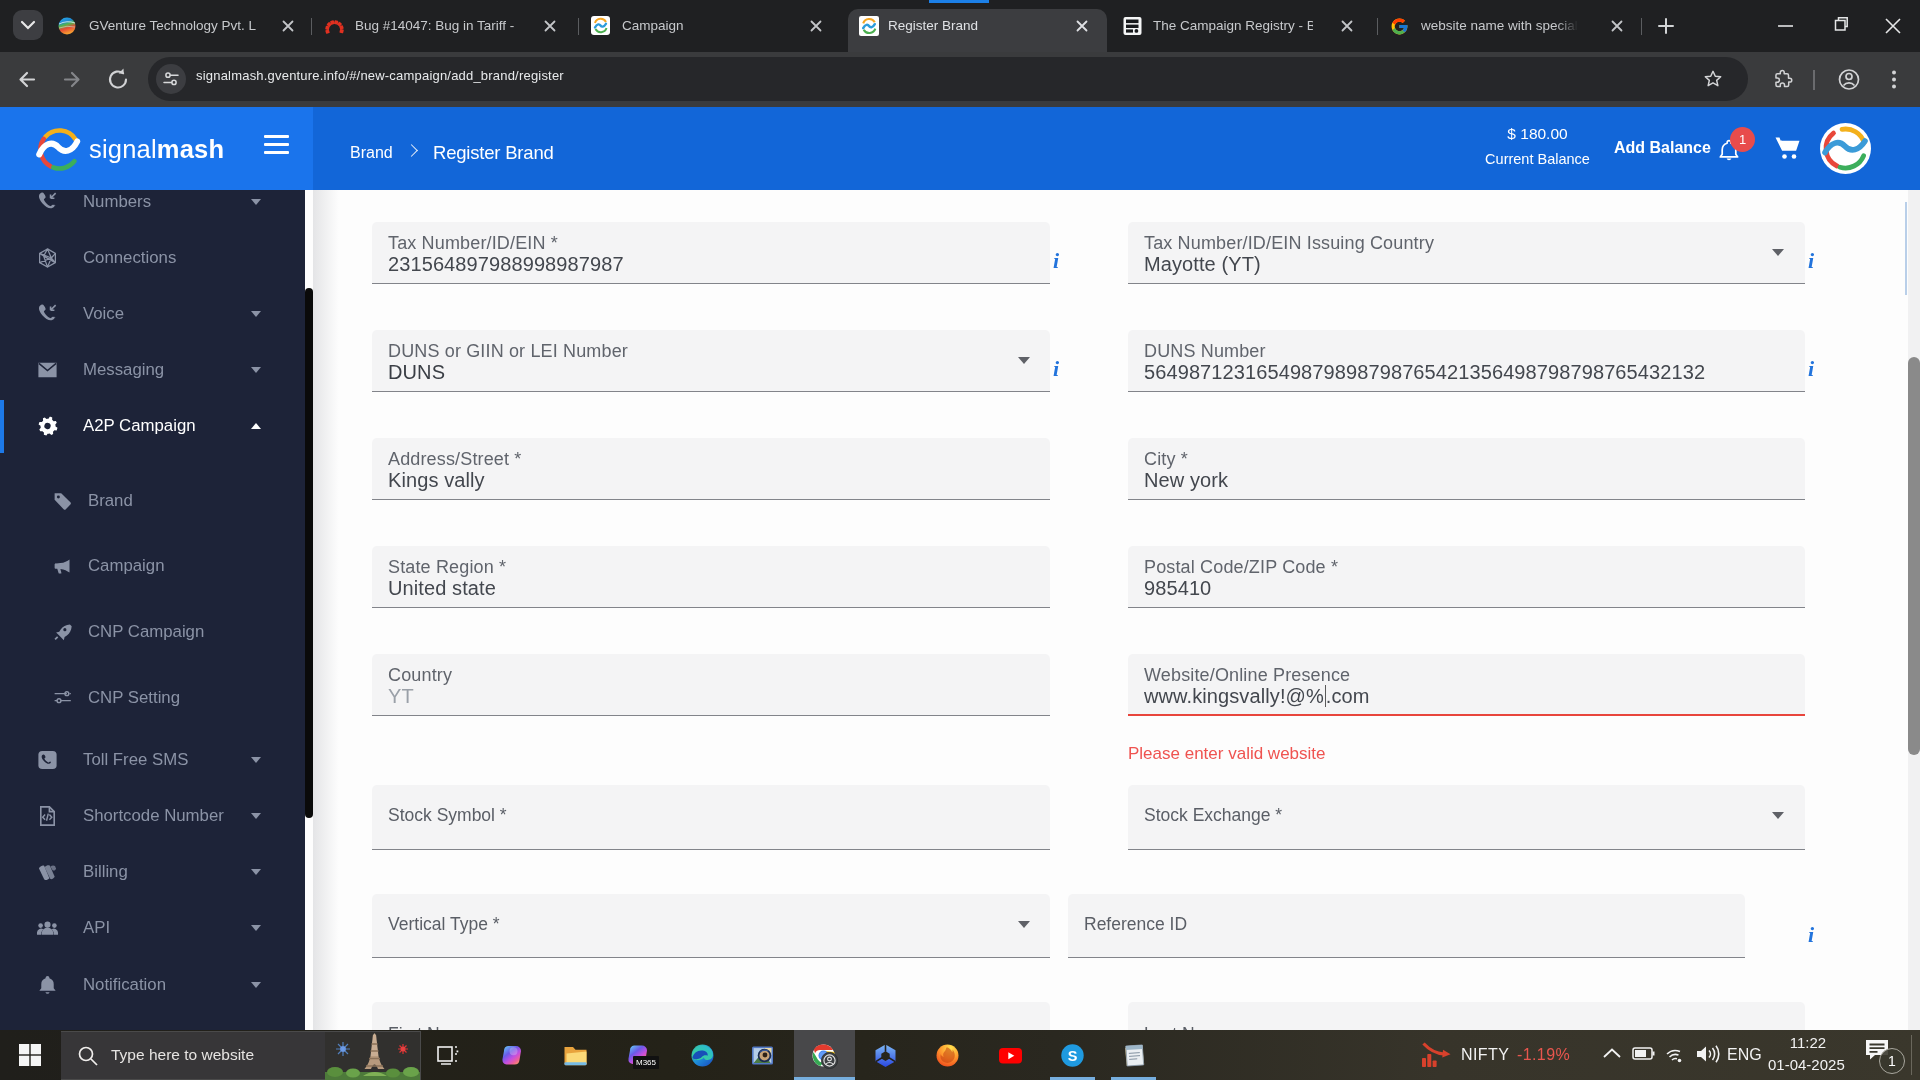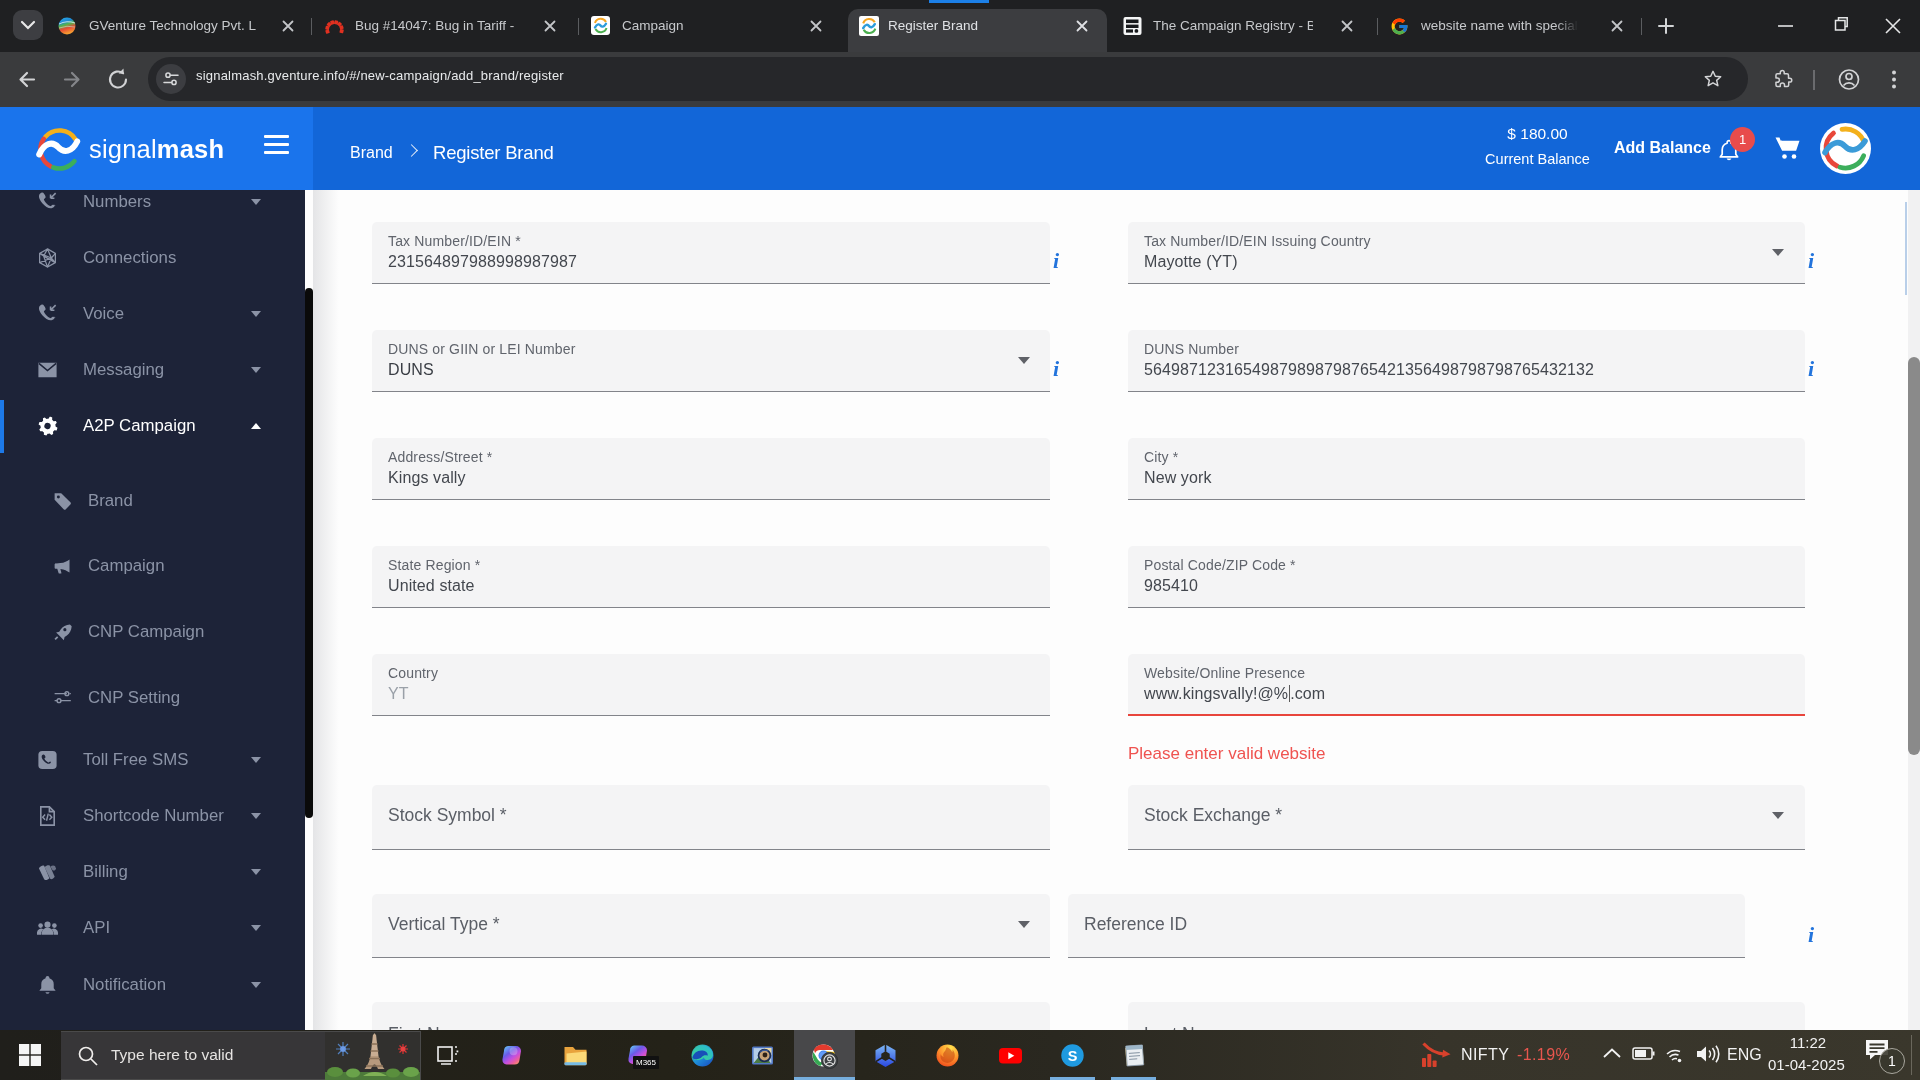--- a/index.html
+++ b/index.html
@@ -58,22 +58,22 @@
 
 
 .main { position:absolute; left:305px; top:190px; width:1615px; height:840px; background:#fdfdfd; }
 .mshadow { position:absolute; left:8px; top:0; width:26px; height:840px; background:linear-gradient(90deg, rgba(60,64,80,0.13), rgba(60,64,80,0)); }
 .vscroll { position:absolute; left:1603px; top:0; width:12px; height:840px; background:#f1f1f2; }
 .vthumb { position:absolute; left:1603px; top:167px; width:12px; height:398px; background:#8a8a8a; border-radius:6px; }
 .bluline { position:absolute; left:1600px; top:12px; width:2px; height:93px; background:#b9cfe9; }
 
 
 .fld { position:absolute; background:#f4f4f5; border-radius:5px 5px 0 0; border-bottom:1px solid #82848a; }
-.fld .lab { position:absolute; left:16px; top:11px; font-size:14px; color:#60646c; letter-spacing:0.15px; }
-.fld .val { position:absolute; left:16px; top:31px; font-size:16px; color:#43474e; letter-spacing:0.1px; }
+.fld .lab { position:absolute; left:16px; top:11px; font-size:18px; color:#60646c; letter-spacing:0.15px; }
+.fld .val { position:absolute; left:16px; top:31px; font-size:20px; color:#43474e; letter-spacing:0.1px; }
 .fld .ph  { position:absolute; left:16px; top:20px; font-size:17.5px; color:#5a5e66; }
 .fld .darr { position:absolute; width:0; height:0; border-left:6.5px solid transparent; border-right:6.5px solid transparent; border-top:7px solid #5f6167; top:27px; }
 .iinfo { position:absolute; font-family:"Liberation Serif", serif; font-style:italic; font-weight:700; font-size:22px; color:#2374dc; }
 .redline { border-bottom:2px solid #e8453c; }
 .errtxt { position:absolute; font-size:17px; color:#ef5350; }
 
 
 .taskbar { position:absolute; left:0; top:1030px; width:1920px; height:50px;
   background:linear-gradient(90deg, #201f1b 0%, #242218 35%, #2a2820 55%, #37342a 75%, #3a372c 100%); }
 .tsearch { position:absolute; left:61px; top:1px; width:360px; height:49px; background:#373638; border:1px solid #4a4a4a; border-left:none;}
@@ -512,21 +512,21 @@
           <rect x="0" y="11.7" width="10.3" height="10.3"></rect>
           <rect x="11.7" y="11.7" width="10.3" height="10.3"></rect>
         </g>
   </svg>
 
   <div class="tsearch">
     <svg style="position:absolute; left:15px; top:12px;" width="24" height="24" viewBox="0 0 24 24">
       <circle cx="10" cy="10" r="6.5" fill="none" stroke="#f0eeec" stroke-width="1.7"></circle>
       <path d="M15 15 L21 21" stroke="#f0eeec" stroke-width="1.7"></path>
     </svg>
-    <div class="tstxt">Type here to valid</div>
+    <div class="tstxt">Type here to website</div>
 
     <div style="position:absolute; right:0; top:0; width:95px; height:48px; overflow:hidden; background:#2c2b29;">
       <svg width="95" height="48" viewBox="0 0 95 48">
         <rect width="95" height="48" fill="#31302e"></rect>
         <g stroke="#5588cc" stroke-width="1.2">
               <path d="M18 10 v14 M11 17 h14 M13 12 l10 10 M23 12 l-10 10" opacity="0.9"></path>
             </g>
         <circle cx="18" cy="17" r="3" fill="#77aaff" opacity="0.7"></circle>
         <g stroke="#dd3333" stroke-width="1.2">
               <path d="M78 12 v10 M73 17 h10 M74.5 13.5 l7 7 M81.5 13.5 l-7 7"></path>

